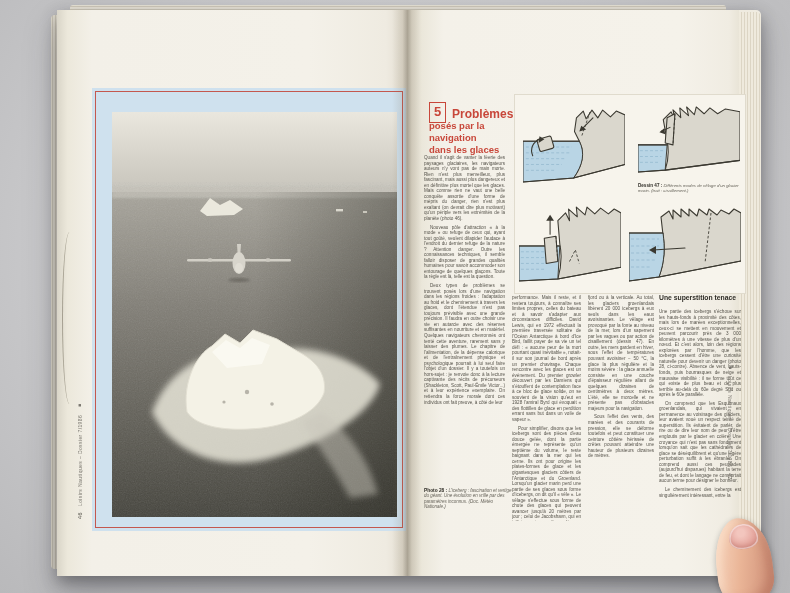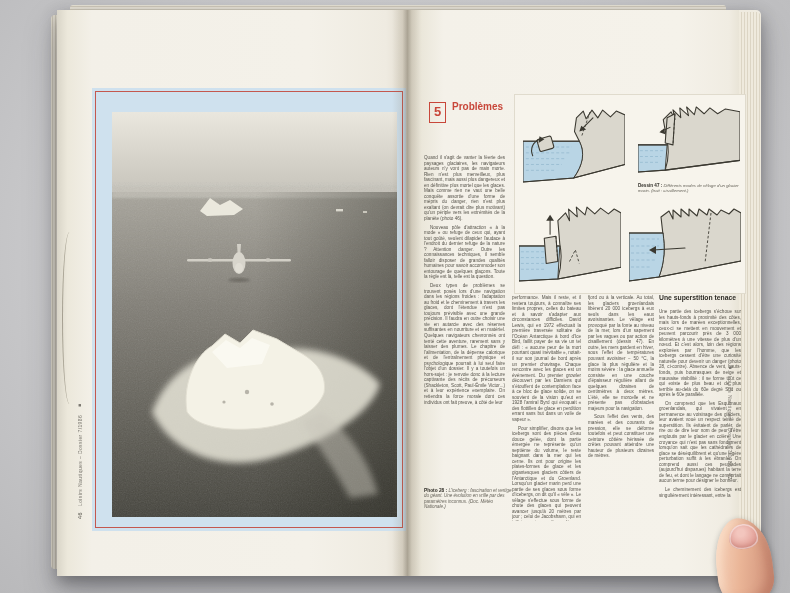--- a/index.html
+++ b/index.html
@@ -39,21 +39,21 @@
   .vfoot-left{left:20px;top:360px;height:155px;writing-mode:vertical-rl;transform:rotate(180deg);}
   .vfoot-right{left:320px;top:352px;height:160px;writing-mode:vertical-rl;}
   .vfoot .num{font-size:5.5px;color:#55524a;}
   .vfoot-left .num{margin-top:6px;} .vfoot-left .mark{margin-bottom:2px;}
   .vfoot-right .num{margin-bottom:6px;} .vfoot-right .mark{margin-top:2px;}
   .vfoot .mag{margin:4px 0;}
 
   
   .h-numbox{position:absolute;left:22px;top:92px;width:15px;height:19px;border:1.5px solid #c8473a;
     color:#c8473a;font-weight:bold;font-size:13px;line-height:18px;text-align:center;}
-  .h-line1{position:absolute;left:45px;top:91px;font-weight:bold;font-size:10px;color:#c8473a;}
+  .h-line1{position:absolute;left:45px;top:97px;font-weight:bold;font-size:12px;color:#c8473a;}
   .h-rest{position:absolute;left:22px;top:110px;font-weight:bold;font-size:9.5px;line-height:12px;color:#c8473a;}
 
   .bodycol{position:absolute;font-size:4.6px;line-height:5.55px;color:#56534b;text-align:justify;overflow:hidden;}
   .bodycol p{margin:0 0 3px 0;}
   .bodycol p + p{text-indent:6px;}
   .col1{left:17px;top:145px;width:81px;height:322px;}
   .col2{left:105px;top:285px;width:69px;height:226px;}
   .col3{left:181px;top:285px;width:66px;height:226px;}
   .col4{left:252px;top:299px;width:82px;height:212px;}
   .col4-heading{position:absolute;left:252px;top:284px;width:85px;font-size:6.8px;font-weight:bold;color:#2f2d27;}
@@ -172,20 +172,25 @@
       <span class="num">46</span>
       <span class="mag">Loisirs Nautiques – Dossier 7/1986</span>
       <span class="mark">■</span>
     </div>
   </div>
 
   <div class="page page-right">
 
     <div class="h-numbox">5</div>
     <div class="h-line1">Problèmes</div>
+    <div class="h-rest">
+      <div>posés par la</div>
+      <div>navigation</div>
+      <div>dans les glaces</div>
+    </div>
 
     <div class="bodycol col1">
       <p>Quand il s'agit de vanter la féerie des paysages glaciaires, les navigateurs auteurs n'y vont pas de main morte. Rien n'est plus merveilleux, plus fascinant, mais aussi plus dangereux et en définitive plus mortel que les glaces. Mais comme rien ne vaut une belle conquête assortie d'une forme de mépris du danger, rien n'est plus exaltant (on devrait dire plus motivant) qu'un périple vers les extrémités de la planète (photo 46).</p>
       <p>Nouveau pôle d'attraction « à la mode » ou refuge de ceux qui, ayant tout goûté, veulent dilapider l'audace à l'endroit du dernier refuge de la nature ? Attention danger. Outre les connaissances techniques, il semble falloir disposer de grandes qualités humaines pour savoir accommoder son entourage de quelques glaçons. Toute la règle est là, telle est la question.</p>
       <p>Deux types de problèmes se trouvent posés lors d'une navigation dans les régions froides : l'adaptation au froid et le cheminement à travers les glaces, dont l'étendue n'est pas toujours prévisible avec une grande précision. Il faudra en outre choisir une vie en autarcie avec des réserves suffisantes en nourriture et en matériel. Quelques navigateurs chevronnés ont tenté cette aventure, rarement sans y laisser des plumes. Le chapitre de l'alimentation, de la dépense calorique et de l'entraînement physique et psychologique pourrait à lui seul faire l'objet d'un dossier. Il y a toutefois un hors-sujet : je renvoie donc à la lecture captivante des récits de précurseurs (Shackleton, Scott, Paul-Émile Victor...) et à leur expérience exemplaire. On retiendra la force morale dont ces individus ont fait preuve, à côté de leur</p>
     </div>
 
     <div class="photo-cap">
       <b>Photo 28 :</b><span> L'iceberg : fascination et vertige du géant. Une évolution en vrille par des paramètres inconnus. (Doc. Météo Nationale.)</span>
     </div>

